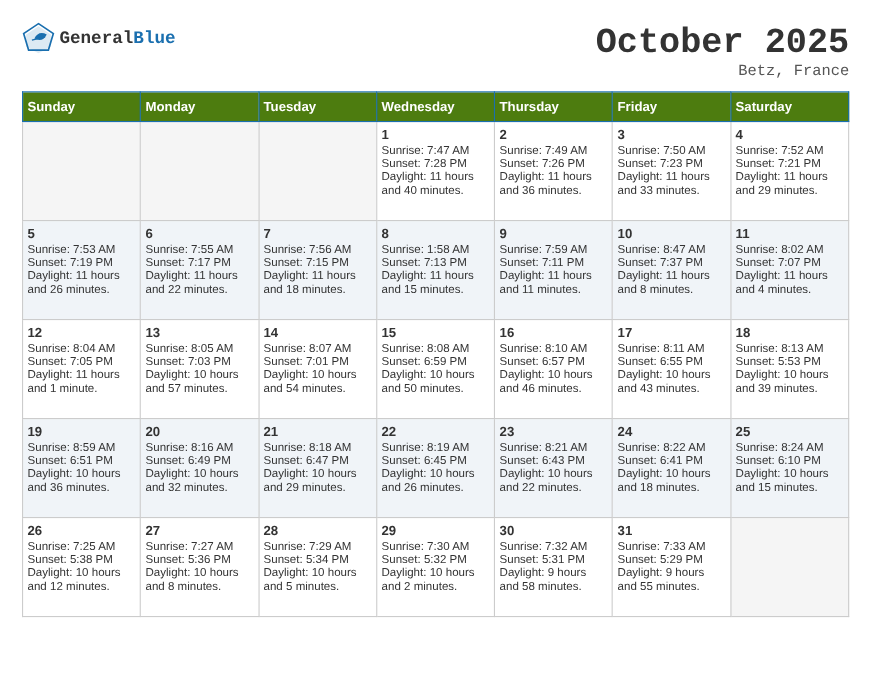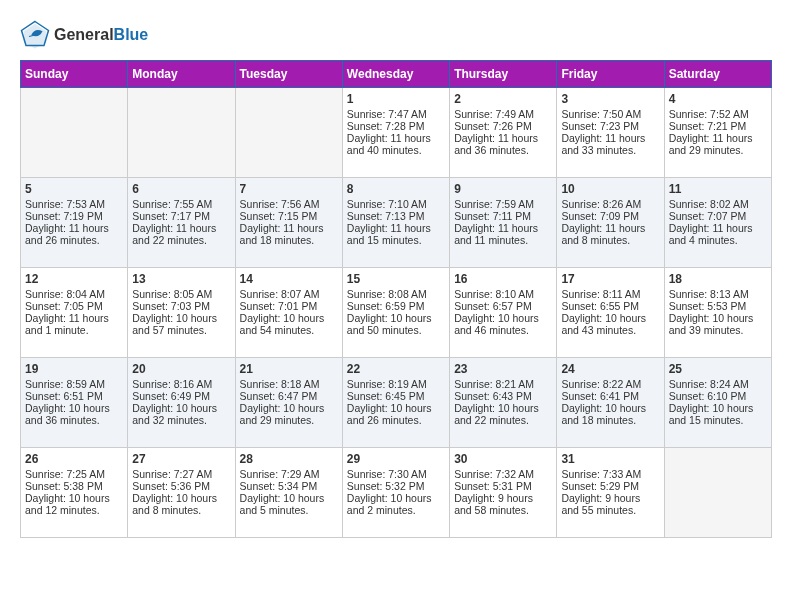--- a/index.html
+++ b/index.html
@@ -8,20 +8,21 @@
       background: #fff;
       width: 792px;
       min-height: 612px;
       padding: 20px;
     }
     .header-area {
       display: flex;
       justify-content: space-between;
       align-items: flex-start;
       margin-bottom: 10px;
+      font-family: Liberation Mono, monospace;
     }
     .logo {
       display: flex;
       align-items: center;
       gap: 4px;
     }
     .logo-icon {
       width: 30px;
       height: 30px;
     }
@@ -36,21 +37,21 @@
     .location {
       font-size: 14px;
       color: #555;
     }
     table {
       width: 100%;
       border-collapse: collapse;
       table-layout: fixed;
     }
     thead th {
-      background: #a21caf;
+      background: #4d7c0f;
       color: #fff;
       padding: 6px 4px;
       font-size: 12px;
       font-weight: bold;
       text-align: left;
       border: 1px solid #1a6faf;
     }
     tbody td {
       border: 1px solid #ccc;
       vertical-align: top;
@@ -85,20 +86,24 @@
       <polygon points="20,2 38,14 32,34 8,34 2,14" fill="none" stroke="#1a6faf" stroke-width="2"></polygon>
       <path d="M15,20 Q20,10 30,15 Q25,25 15,20Z" fill="#1a6faf"></path>
       <path d="M12,22 L28,18" stroke="#1a6faf" stroke-width="1.5"></path>
     </svg>
     <div>
       <div>
         <span style="color:#333;font-size:16px;font-weight:bold;">General</span><span style="color:#1a6faf;font-size:16px;font-weight:bold;">Blue</span>
       </div>
     </div>
   </div>
+  <div class="title-area">
+    <div class="month-title">October 2025</div>
+    <div class="location">Betz, France</div>
+  </div>
 </div>
 
 <table>
   <thead>
     <tr>
     <th>Sunday</th>
         <th>Monday</th>
         <th>Tuesday</th>
         <th>Wednesday</th>
         <th>Thursday</th>
@@ -157,36 +162,36 @@
         </td>
         <td>
           <span class="day-number">7</span>
           <div>Sunrise: 7:56 AM</div>
           <div>Sunset: 7:15 PM</div>
           <div>Daylight: 11 hours</div>
           <div>and 18 minutes.</div>
         </td>
         <td>
           <span class="day-number">8</span>
-          <div>Sunrise: 7:10 AM</div>
+          <div>Sunrise: 1:58 AM</div>
           <div>Sunset: 7:13 PM</div>
           <div>Daylight: 11 hours</div>
           <div>and 15 minutes.</div>
         </td>
         <td>
           <span class="day-number">9</span>
           <div>Sunrise: 7:59 AM</div>
           <div>Sunset: 7:11 PM</div>
           <div>Daylight: 11 hours</div>
           <div>and 11 minutes.</div>
         </td>
         <td>
           <span class="day-number">10</span>
-          <div>Sunrise: 8:26 AM</div>
-          <div>Sunset: 7:09 PM</div>
+          <div>Sunrise: 8:47 AM</div>
+          <div>Sunset: 7:37 PM</div>
           <div>Daylight: 11 hours</div>
           <div>and 8 minutes.</div>
         </td>
         <td>
           <span class="day-number">11</span>
           <div>Sunrise: 8:02 AM</div>
           <div>Sunset: 7:07 PM</div>
           <div>Daylight: 11 hours</div>
           <div>and 4 minutes.</div>
         </td>

